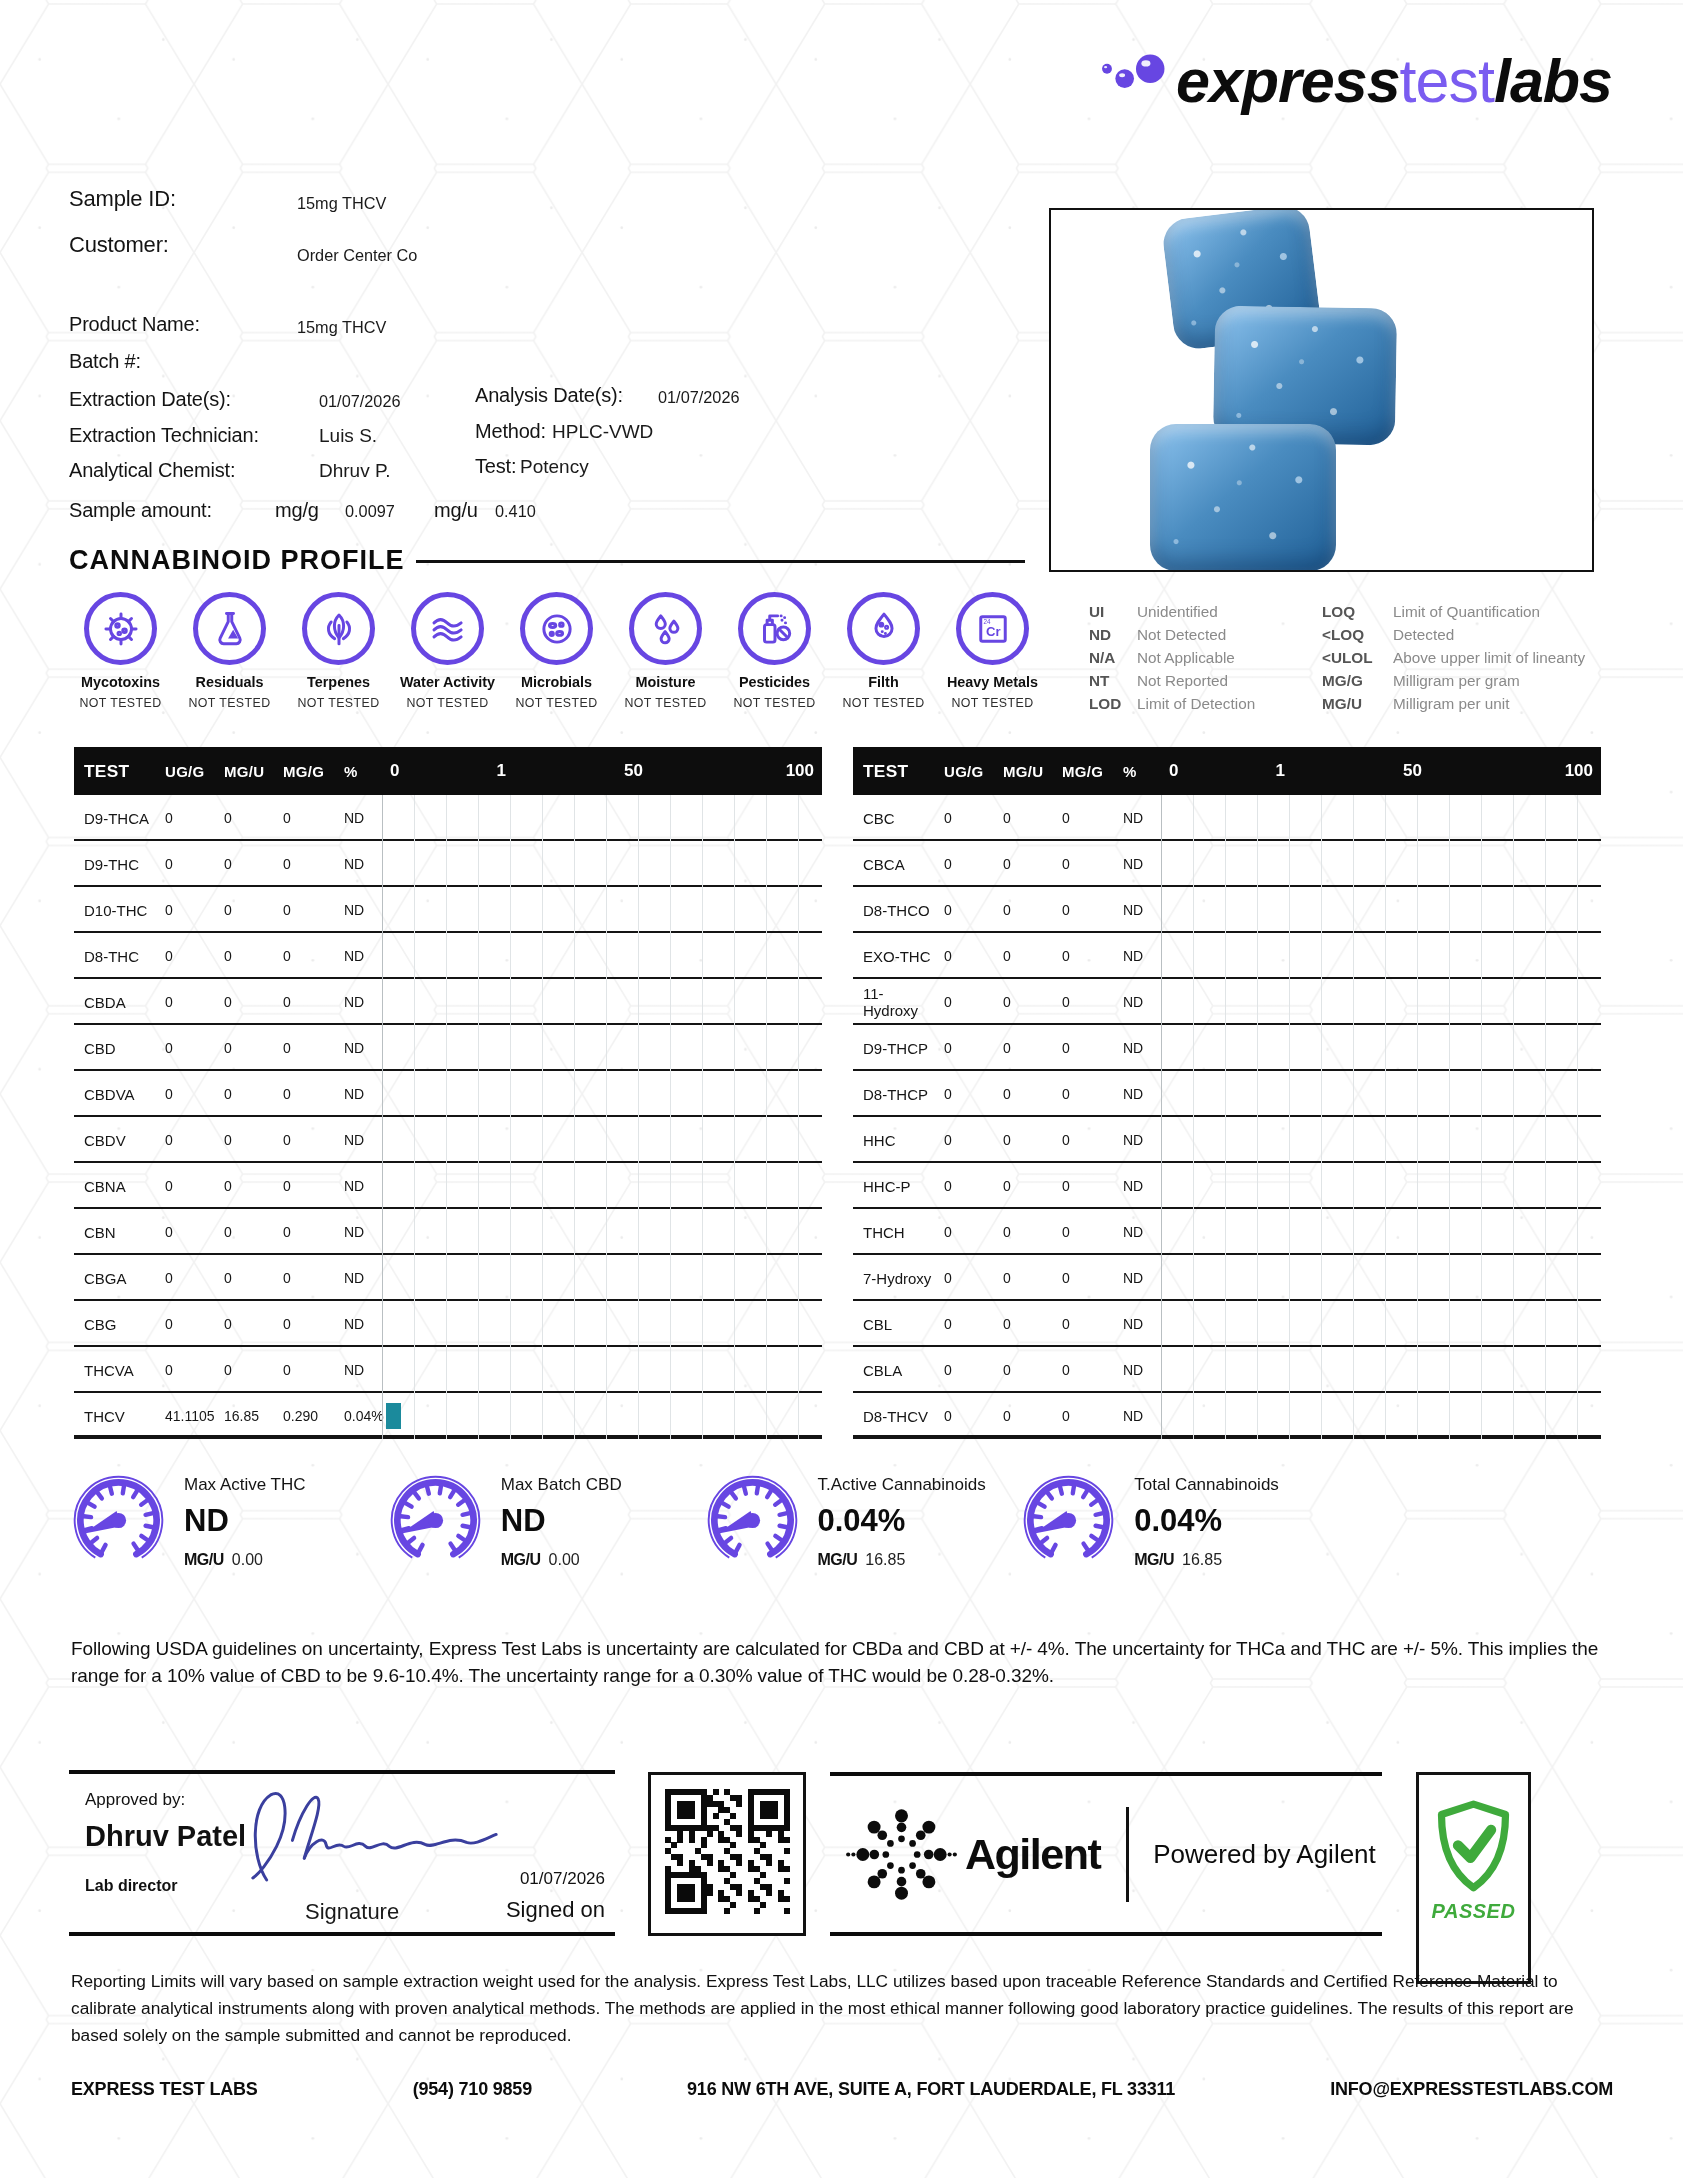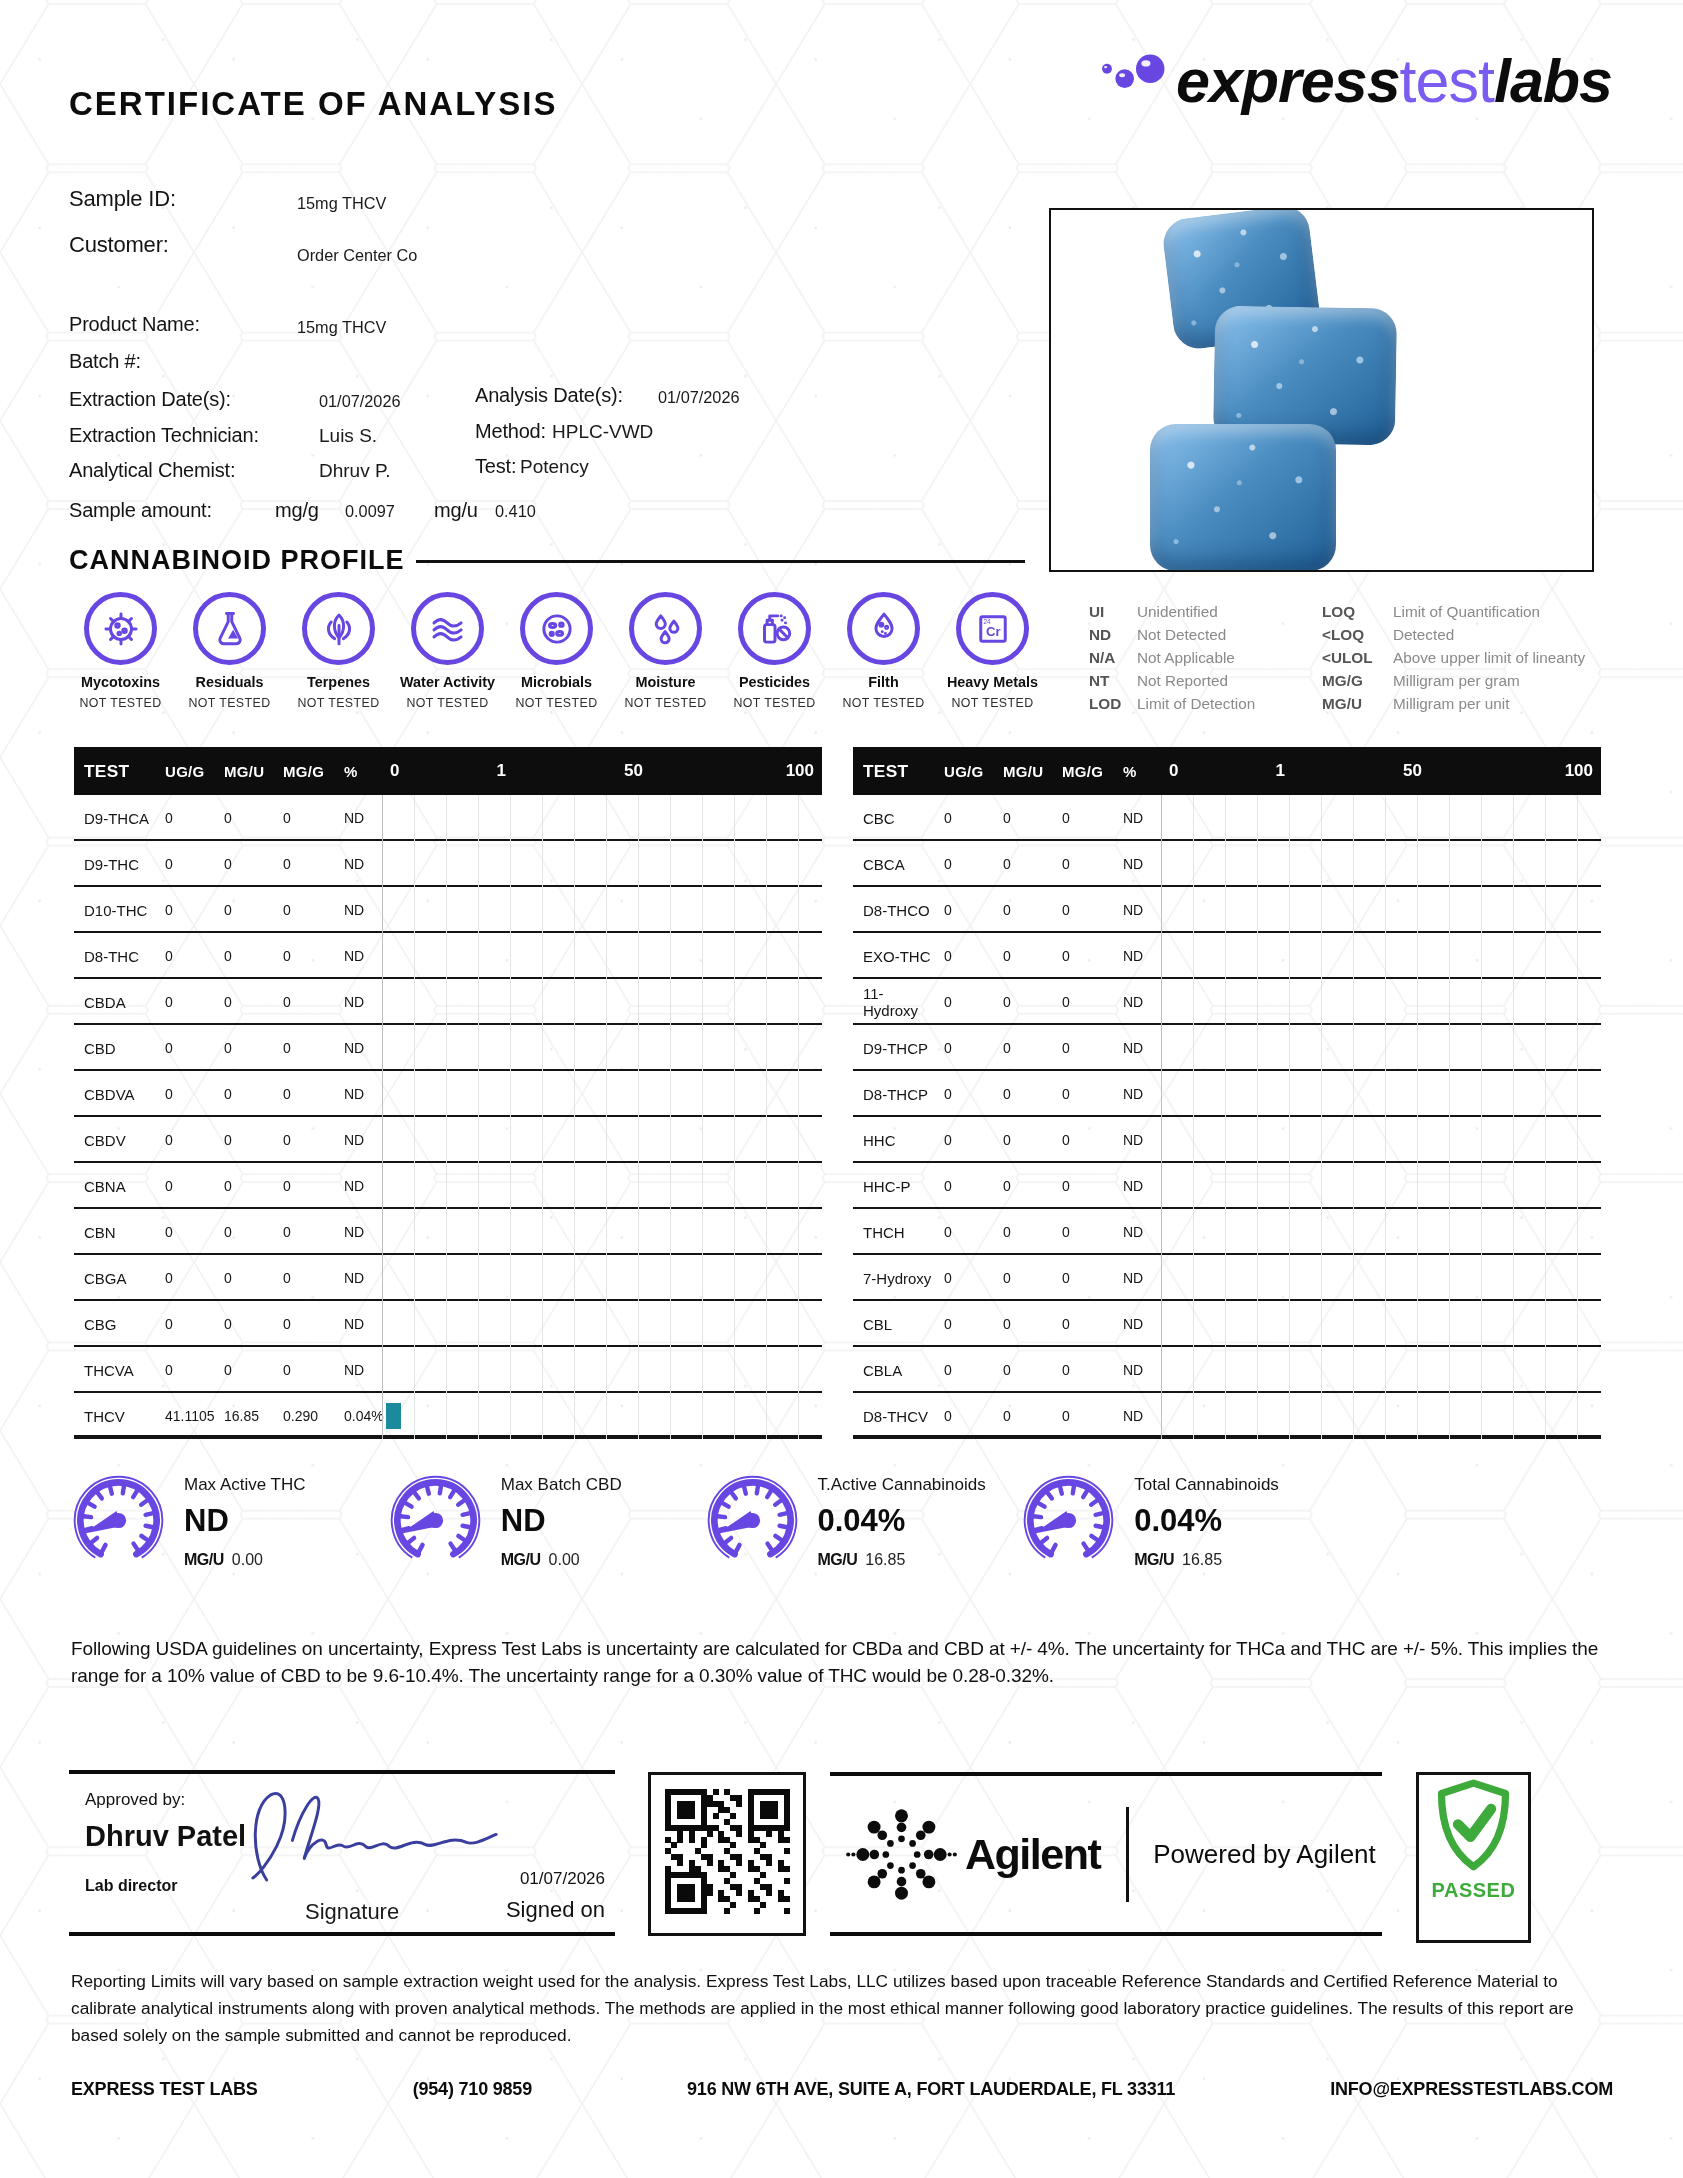--- a/index.html
+++ b/index.html
@@ -102,22 +102,22 @@
   .qr-box { left:648px; top:1772px; width:158px; height:164px; border:3px solid #111; background:#fff; padding:14px; }
   .qr-grid { position:relative; width:125px; height:125px; }
   .qcell { position:absolute; width:6px; height:6px; background:#0a0a0a; }
 
   .agilent-box { left:830px; top:1772px; width:552px; height:164px; border-top:4px solid #0b0b0b; border-bottom:4px solid #0b0b0b;
     display:flex; align-items:center; }
   .agilent-brand { font-size:43px; font-weight:800; letter-spacing:-1.5px; color:#0c0c0c; margin-left:6px; }
   .agilent-divider { width:3px; height:95px; background:#111; margin:0 24px 0 26px; }
   .agilent-tagline { font-size:26px; font-weight:400; color:#0c0c0c; white-space:nowrap; }
 
-  .passed-box { left:1416px; top:1772px; width:115px; height:171px; border:3px solid #131313; background:#fff;
-    display:flex; flex-direction:column; align-items:center; justify-content:flex-start; padding-top:3px; }
+  .passed-box { left:1416px; top:1772px; width:115px; height:212px; border:3px solid #131313; background:#fff;
+    display:flex; flex-direction:column; align-items:center; justify-content:flex-start; padding-top:24px;font-style:italic; }
   .passed-label { font-size:20px; font-weight:800; color:#3faa3c; letter-spacing:0.5px; margin-top:6px; }
 
   .footer-note { font-size:17.3px; line-height:1.55; color:#101010; }
   .footer-bar { left:71px; top:2079px; width:1542px; display:flex; justify-content:space-between; align-items:baseline; }
   .footer-item { font-size:18px; font-weight:700; color:#0c0c0c; letter-spacing:-0.2px; }
 </style>
 </head>
 <body>
 
 <div class="page">
@@ -130,21 +130,20 @@
         <circle cx="40" cy="60" r="1.4" fill="#e4e4e4"></circle>
         <circle cx="120" cy="120" r="1.4" fill="#e4e4e4"></circle>
         <circle cx="165" cy="40" r="1.4" fill="#e4e4e4"></circle>
       </pattern>
     </defs>
     <rect width="1700" height="2200" fill="url(#hexpat)" opacity="0.7"></rect>
   </svg>
 
   <div class="content">
 
-    <div class="abs title" style="left:69px; top:85px;">CERTIFICATE OF ANALYSIS</div>
 
     <div class="abs logo" style="right:71px; top:51px;">
       <svg class="bubbles" width="71" height="57" viewBox="0 0 72 58">
         <circle cx="8" cy="16" r="5" fill="#6746e2"></circle>
         <ellipse cx="6.6" cy="14.4" rx="1.6" ry="1.1" fill="#fff" opacity=".9"></ellipse>
         <circle cx="26" cy="26" r="9.5" fill="#6746e2"></circle>
         <ellipse cx="23.4" cy="22.6" rx="3" ry="2" fill="#fff" opacity=".9"></ellipse>
         <circle cx="52" cy="16" r="14.5" fill="#6746e2"></circle>
         <ellipse cx="47.6" cy="10.6" rx="4.6" ry="3.2" fill="#fff" opacity=".9"></ellipse>
       </svg>

